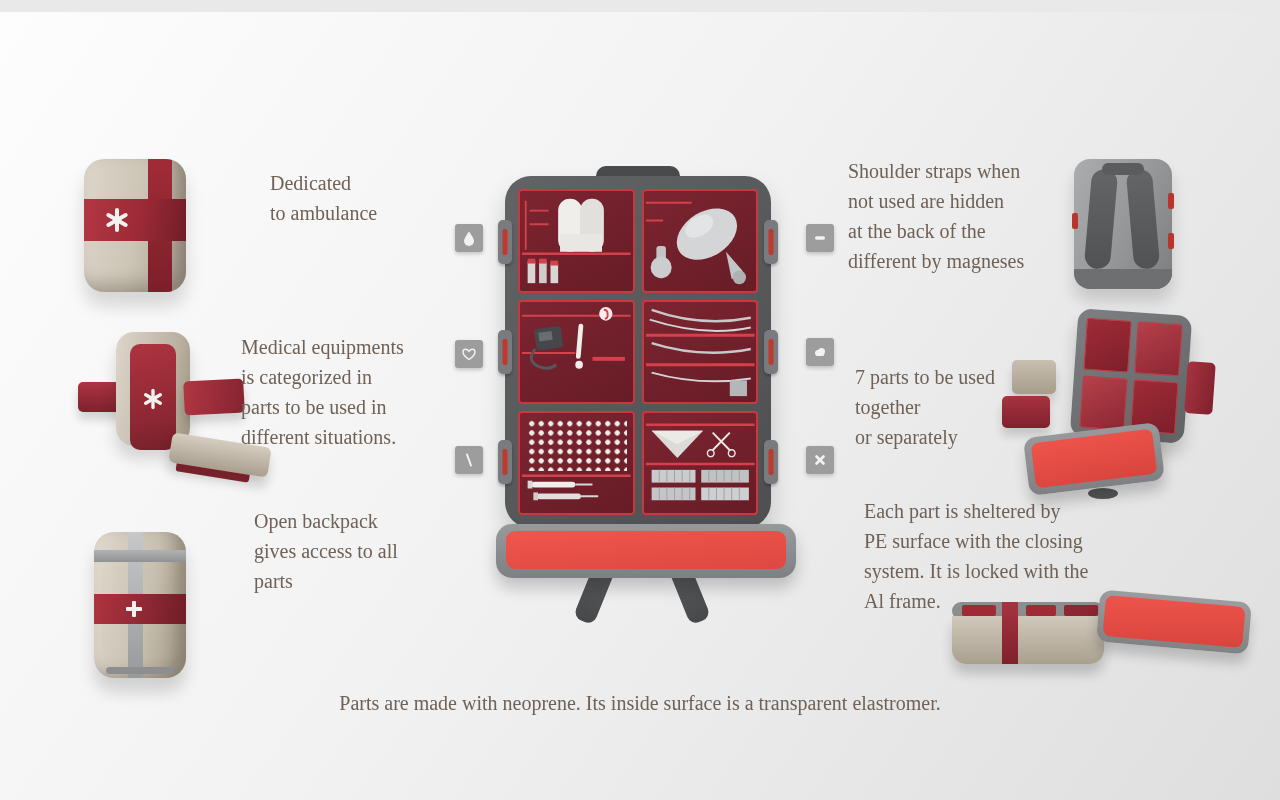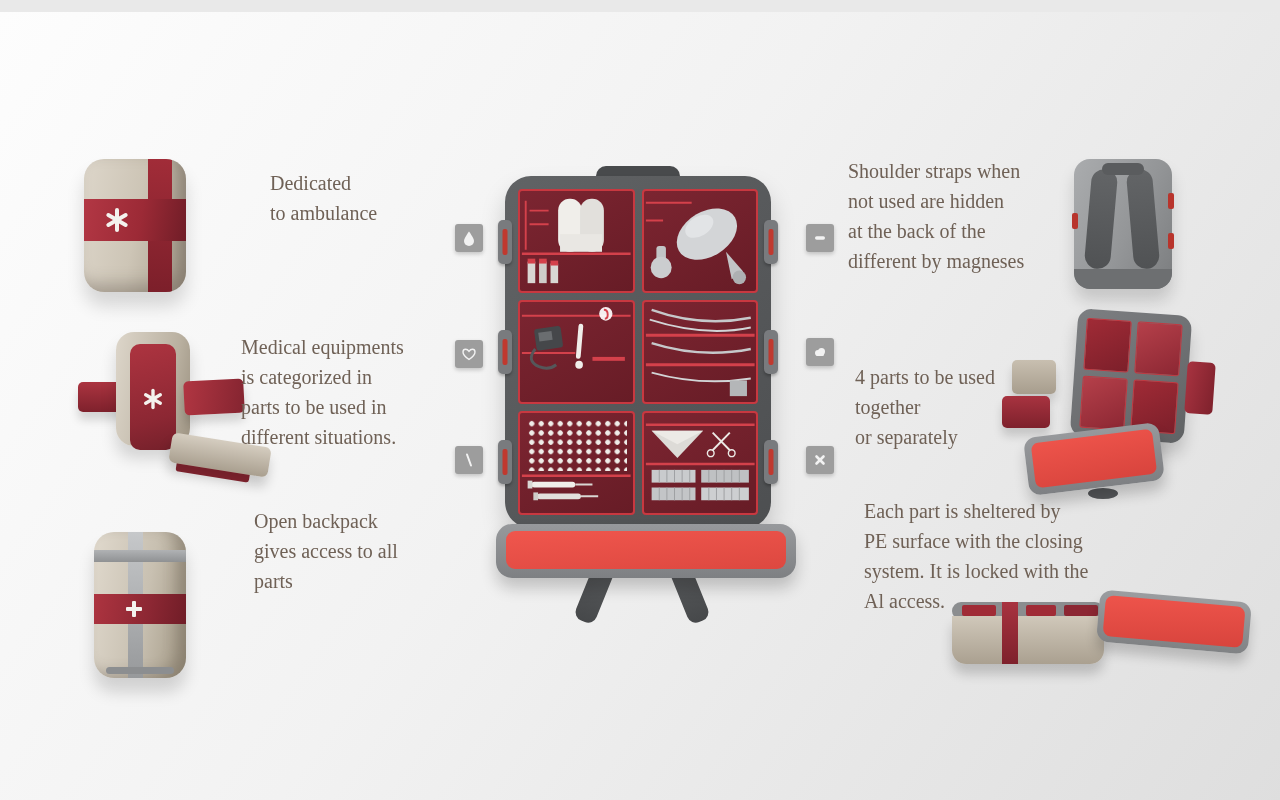--- a/index.html
+++ b/index.html
@@ -163,27 +163,27 @@
 gives access to all
 parts</div>
   <div class="annotation a-categorized">Medical equipments
 is categorized in
 parts to be used in
 different situations.</div>
   <div class="annotation a-shoulder">Shoulder straps when
 not used are hidden
 at the back of the
 different by magneses</div>
-  <div class="annotation a-seven">4 parts to be used
+  <div class="annotation a-seven">7 parts to be used
 together
 or separately</div>
   <div class="annotation a-sheltered">Each part is sheltered by
 PE surface with the closing
 system. It is locked with the
-Al access.</div>
+Al frame.</div>
 
   <div class="badge b-l1">
     <svg width="16" height="16" viewBox="0 0 16 16">
       <path d="M8 1.5C8 1.5 3 8 3 11a5 5 0 0 0 10 0C13 8 8 1.5 8 1.5Z" fill="#f2f2f2"></path>
     </svg>
   </div>
   <div class="badge b-l2">
     <svg width="16" height="16" viewBox="0 0 16 16">
       <path d="M8 13.5C3.2 10.2 2 7.8 2 5.9 2 4.3 3.2 3.2 4.6 3.2 5.9 3.2 7.2 4.1 8 5.3 8.8 4.1 10.1 3.2 11.4 3.2 12.8 3.2 14 4.3 14 5.9 14 7.8 12.8 10.2 8 13.5Z" fill="none" stroke="#f2f2f2" stroke-width="1.4"></path>
     </svg>
@@ -386,14 +386,15 @@
     <div class="r6-redin i1"></div>
     <div class="r6-redin i2"></div>
     <div class="r6-redin i3"></div>
     <div class="r6-casebody"></div>
     <div class="r6-band"></div>
     <div class="r6-lid">
       <div class="r6-lidred"></div>
     </div>
   </div>
 
+  <div class="footer">Parts are made with neoprene. Its inside surface is a transparent elastromer.</div>
 
 </div>
 
 </body></html>

